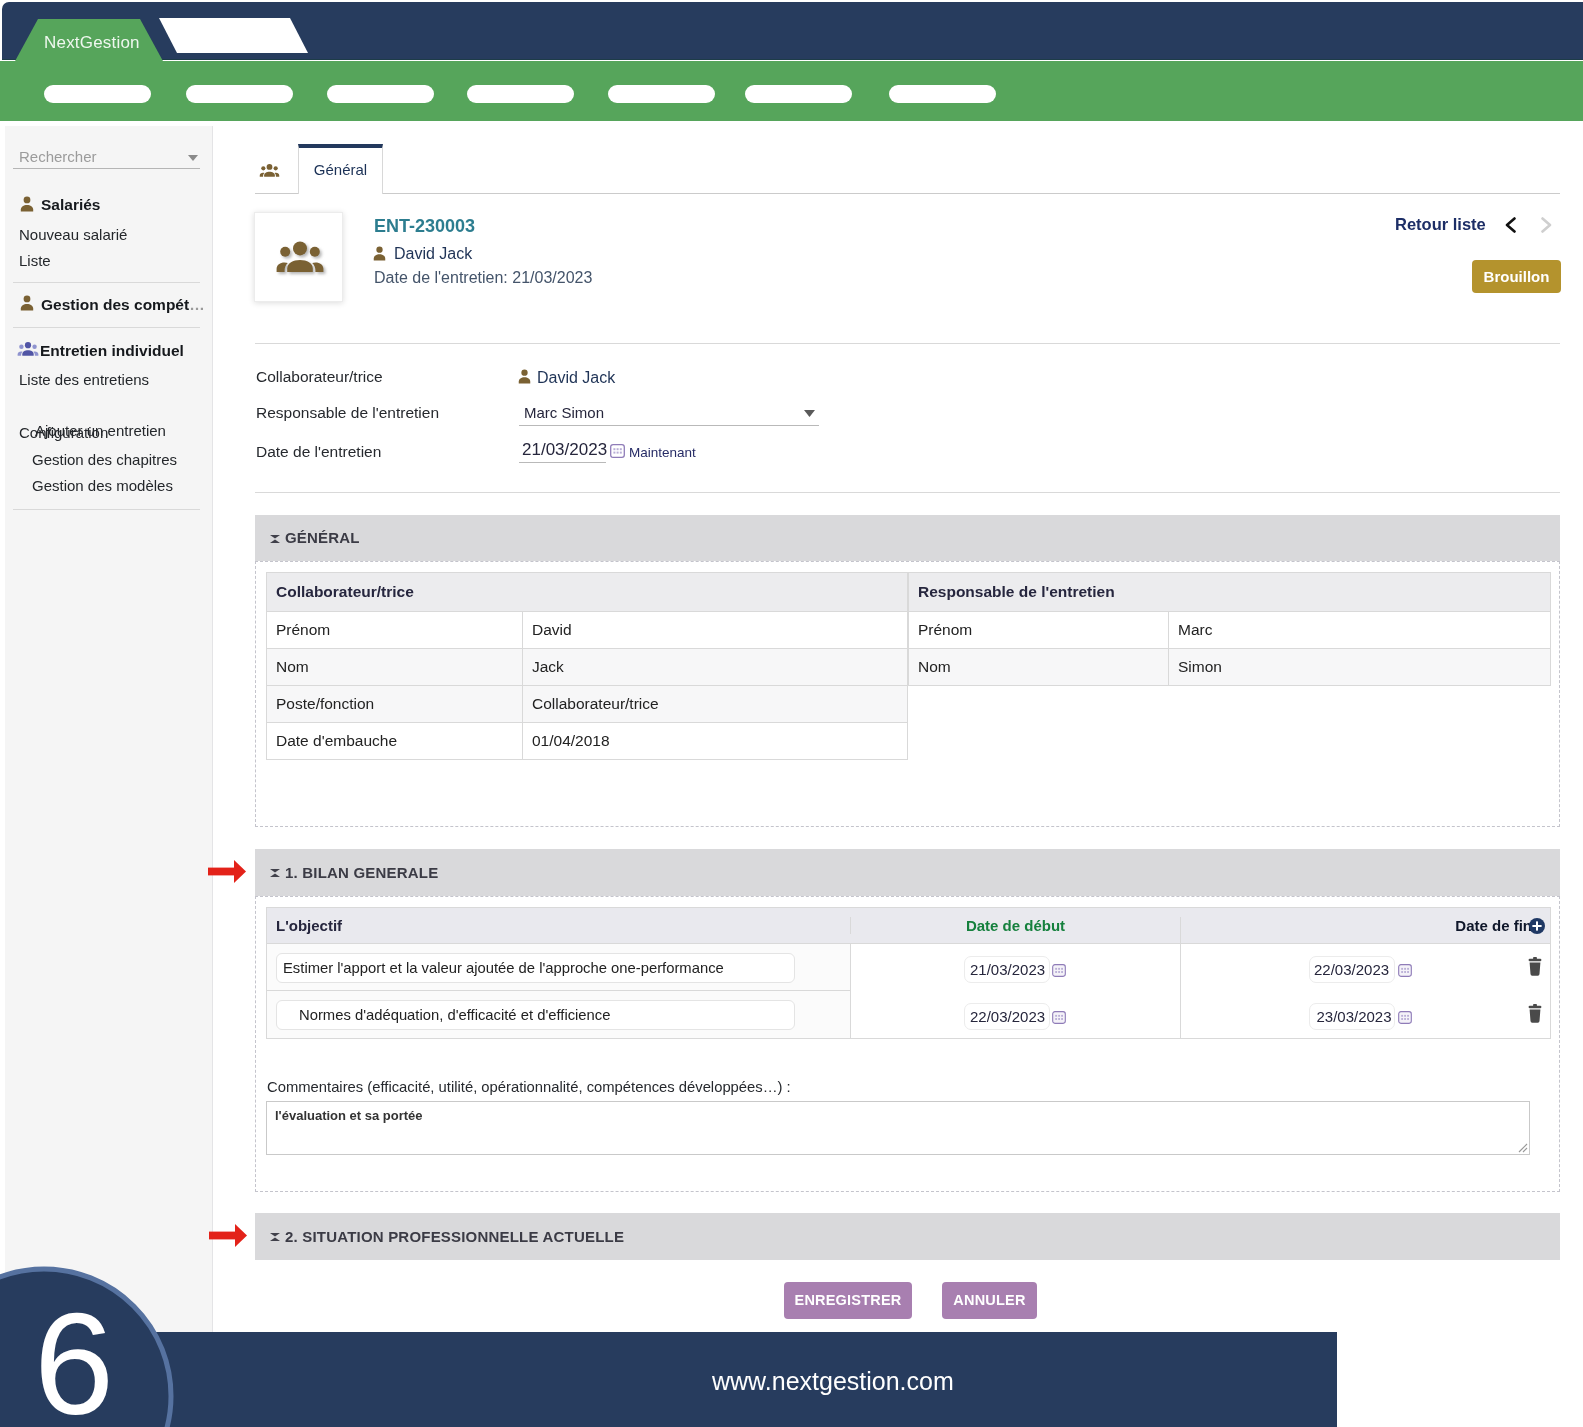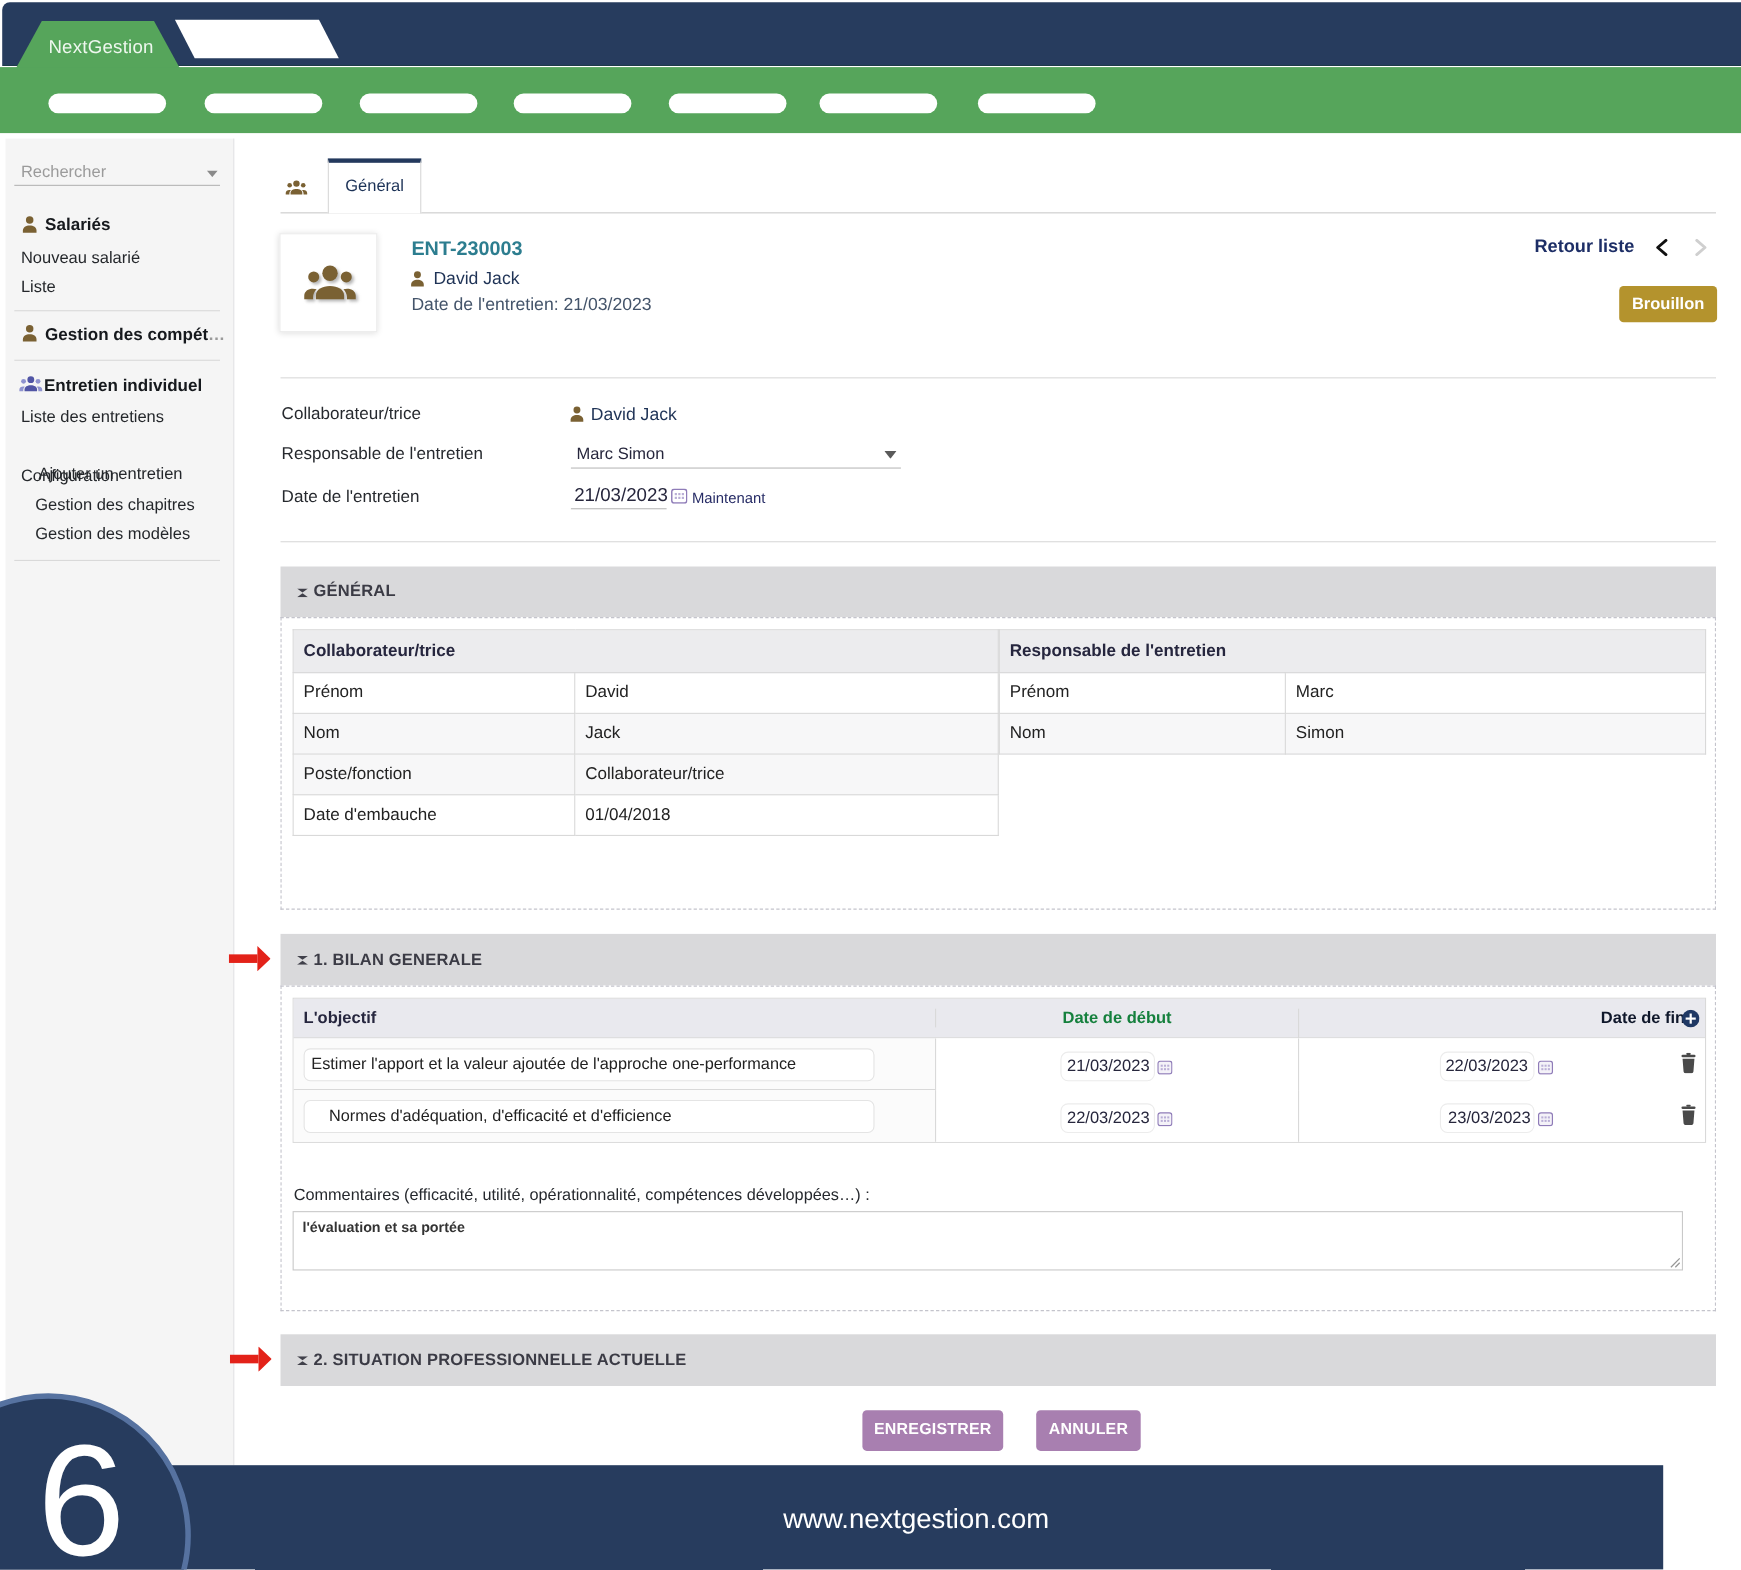--- a/index.html
+++ b/index.html
@@ -28,21 +28,21 @@
   .dashbox { position:absolute; left:255px; width:1305px; border:1px dashed #c4c4cc; background:#fff; }
 
   table { border-collapse:collapse; }
   .gtable { position:absolute; border:1px solid #d9d9d9; }
   .gtable th, .gtable td { border:1px solid #d9d9d9; font-size:15.5px; color:#222; font-weight:normal; text-align:left; padding:0 0 0 9px; height:37px; }
   .gtable th { background:#ececee; font-weight:bold; color:#26263e; height:39px; }
   .gtable tr.z td { background:#f7f7f8; }
 
   .btn-purple { position:absolute; height:37px; background:#a87fb0; border-radius:4px; color:#fff; font-weight:bold; font-size:14.5px; text-align:center; line-height:37px; letter-spacing:0.2px; }
 
-  #footer { left:0; top:1332px; width:1512px; height:95px; background:#273c5e; }
+  #footer { left:0; top:1332px; width:1337px; height:95px; background:#273c5e; }
   #footer .url { position:absolute; left:712px; top:35px; width:240px; text-align:center; color:#fff; font-size:25px; }
 </style>
 </head>
 <body>
 <div id="page">
 
   <div class="abs" id="topbar"></div>
   <svg class="abs" style="left:0;top:0;" width="330" height="63" viewBox="0 0 330 63">
     <polygon points="38,19 140,19 164,63 14,63" fill="#56a55b"></polygon>
     <polygon points="159,18 290,18 308,53 177,53" fill="#ffffff"></polygon>

